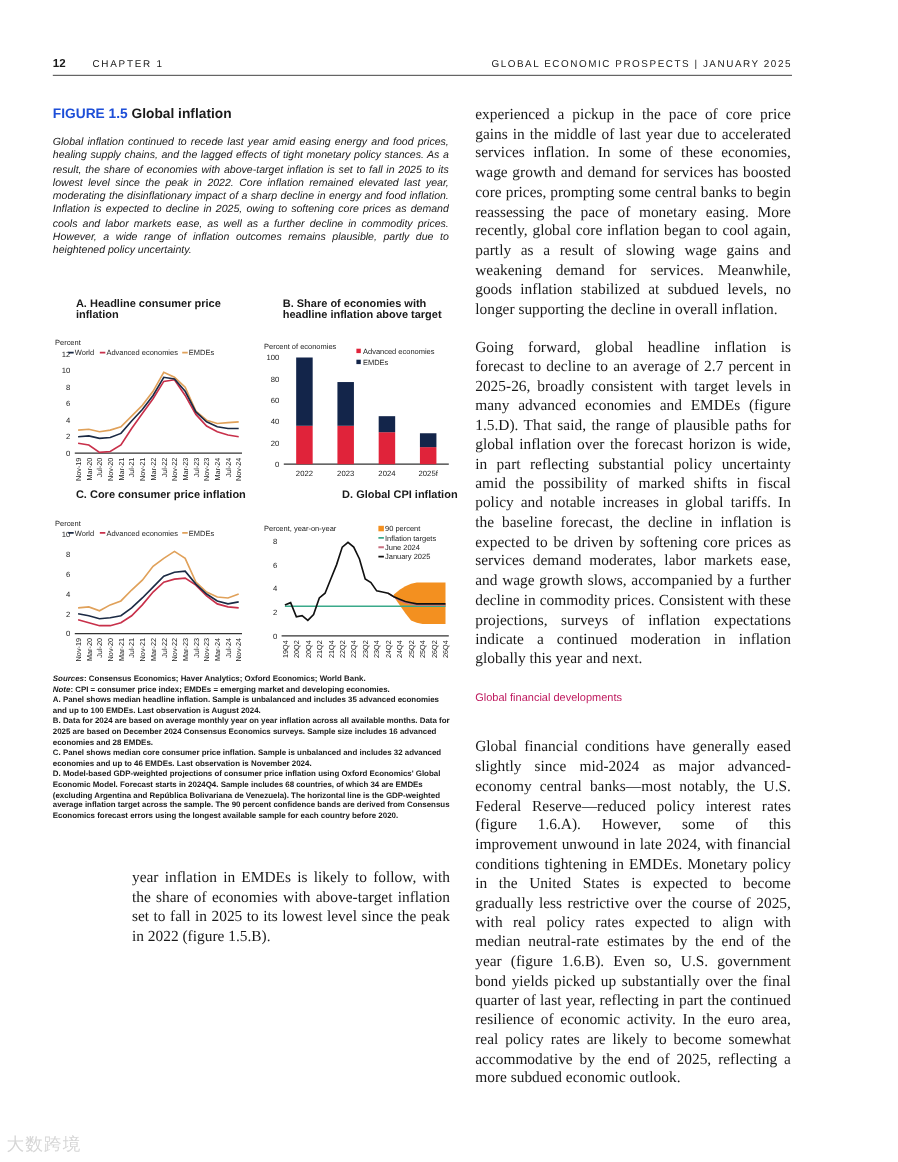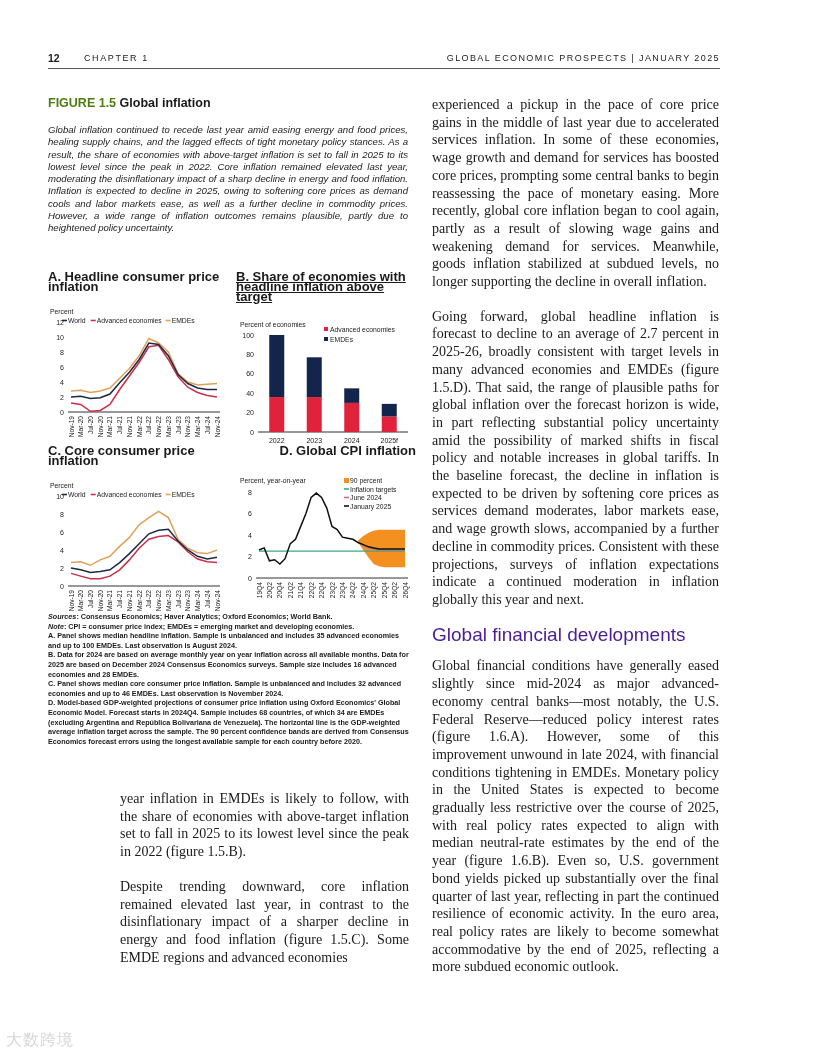--- a/index.html
+++ b/index.html
@@ -2,32 +2,32 @@
 <html><head>
 <meta charset="utf-8">
 <style>
   html, body { margin:0; padding:0; background:#fff; }
   body { width:816px; height:1056px; position:relative; overflow:hidden; font-family:"Liberation Sans", sans-serif; color:#1a1a1a; }
   .hdr { position:absolute; left:48px; right:96px; top:52px; height:16px; border-bottom:1.5px solid #555; }
   .hdr .pg { position:absolute; left:0; top:0; font-size:10.5px; font-weight:bold; }
   .hdr .ch { position:absolute; left:36px; top:1px; font-size:9px; letter-spacing:1.6px; }
   .hdr .rt { position:absolute; right:0; top:1px; font-size:9px; letter-spacing:1.4px; }
   .fig-title { position:absolute; left:48px; top:96px; font-size:12.5px; font-weight:bold; }
-  .fig-title .num { color:#4d7c0f;text-align:center; }
+  .fig-title .num { color:#1d4ed8;text-align:center; }
   .fig-desc { position:absolute; left:48px; top:124px; width:360px; font-size:9.6px; line-height:12.3px; font-style:italic; text-align:justify; }
   .panel { position:absolute; }
-  .panel .ptitle { font-size:13px; font-weight:bold; line-height:10px; }
+  .panel .ptitle { font-size:10px; font-weight:bold; line-height:10px;margin-left:21px; }
   .panel svg { display:block; }
   .notes { position:absolute; left:48px; top:612px; width:362px; font-size:7.2px; line-height:9.6px; }
   .notes p { margin:0;font-weight:bold; }
   .body-text { font-family:"Liberation Serif", serif; font-size:14px; line-height:17.7px; text-align:justify; color:#1a1a1a; }
   .body-text p { margin:0 0 17px 0; }
   .col-right { position:absolute; left:432px; top:96px; width:287px; }
   .col-left-bottom { position:absolute; left:120px; top:790px; width:289px; }
-  .sect { font-family:"Liberation Sans", sans-serif; color:#4c1d95; font-size:19px; margin:0 0 14px 0; }
+  .sect { font-family:"Liberation Sans", sans-serif; color:#be185d; font-size:10px; margin:0 0 28px 0; }
   .wm { position:absolute; left:6px; top:1030px; font-size:16px; color:#d6d6d6; letter-spacing:1px; }
   text { font-family:"Liberation Sans", sans-serif; }
 </style>
 </head>
 <body>
 
 <div class="hdr">
   <span class="pg">12</span>
   <span class="ch">CHAPTER 1</span>
   <span class="rt">GLOBAL ECONOMIC PROSPECTS | JANUARY 2025</span>
@@ -71,21 +71,21 @@
       <text transform="translate(103.36666666666666,124) rotate(-90)" font-size="6.6" text-anchor="end" fill="#222">Jul-22</text>
       <text transform="translate(113.1,124) rotate(-90)" font-size="6.6" text-anchor="end" fill="#222">Nov-22</text>
       <text transform="translate(122.83333333333333,124) rotate(-90)" font-size="6.6" text-anchor="end" fill="#222">Mar-23</text>
       <text transform="translate(132.56666666666666,124) rotate(-90)" font-size="6.6" text-anchor="end" fill="#222">Jul-23</text>
       <text transform="translate(142.3,124) rotate(-90)" font-size="6.6" text-anchor="end" fill="#222">Nov-23</text>
       <text transform="translate(152.03333333333333,124) rotate(-90)" font-size="6.6" text-anchor="end" fill="#222">Mar-24</text>
       <text transform="translate(161.76666666666668,124) rotate(-90)" font-size="6.6" text-anchor="end" fill="#222">Jul-24</text>
       <text transform="translate(171.5,124) rotate(-90)" font-size="6.6" text-anchor="end" fill="#222">Nov-24</text>
     </svg>
 </div>
-<div class="panel" style="left:236px;top:272px;width:180px;text-decoration:underline;">
+<div class="panel" style="left:236px;top:272px;width:180px;">
   <div class="ptitle">B. Share of economies with headline inflation above target</div>
   <svg id="chartB" width="180" height="148">
       <text x="4" y="25" font-size="6.8" fill="#222">Percent of economies</text>
       <text x="18" y="132.5" font-size="7" text-anchor="end" fill="#222">0</text>
       <text x="18" y="113.1" font-size="7" text-anchor="end" fill="#222">20</text>
       <text x="18" y="93.69999999999999" font-size="7" text-anchor="end" fill="#222">40</text>
       <text x="18" y="74.30000000000001" font-size="7" text-anchor="end" fill="#222">60</text>
       <text x="18" y="54.89999999999999" font-size="7" text-anchor="end" fill="#222">80</text>
       <text x="18" y="35.5" font-size="7" text-anchor="end" fill="#222">100</text>
       <line x1="22" x2="172" y1="130" y2="130" stroke="#333" stroke-width="1.2"></line>
@@ -189,21 +189,20 @@
   <p><i>Sources</i><span>: Consensus Economics; Haver Analytics; Oxford Economics; World Bank.</span></p>
   <p><i>Note</i><span>: CPI = consumer price index; EMDEs = emerging market and developing economies.</span></p>
   <p>A. Panel shows median headline inflation. Sample is unbalanced and includes 35 advanced economies and up to 100 EMDEs. Last observation is August 2024.</p>
   <p>B. Data for 2024 are based on average monthly year on year inflation across all available months. Data for 2025 are based on December 2024 Consensus Economics surveys. Sample size includes 16 advanced economies and 28 EMDEs.</p>
   <p>C. Panel shows median core consumer price inflation. Sample is unbalanced and includes 32 advanced economies and up to 46 EMDEs. Last observation is November 2024.</p>
   <p>D. Model-based GDP-weighted projections of consumer price inflation using Oxford Economics' Global Economic Model. Forecast starts in 2024Q4. Sample includes 68 countries, of which 34 are EMDEs (excluding Argentina and República Bolivariana de Venezuela). The horizontal line is the GDP-weighted average inflation target across the sample. The 90 percent confidence bands are derived from Consensus Economics forecast errors using the longest available sample for each country before 2020.</p>
 </div>
 
 <div class="col-left-bottom body-text">
   <p>year inflation in EMDEs is likely to follow, with the share of economies with above-target inflation set to fall in 2025 to its lowest level since the peak in 2022 (figure 1.5.B).</p>
-  <p>Despite trending downward, core inflation remained elevated last year, in contrast to the disinflationary impact of a sharper decline in energy and food inflation (figure 1.5.C). Some EMDE regions and advanced economies</p>
 </div>
 
 <div class="col-right body-text">
   <p>experienced a pickup in the pace of core price gains in the middle of last year due to accelerated services inflation. In some of these economies, wage growth and demand for services has boosted core prices, prompting some central banks to begin reassessing the pace of monetary easing. More recently, global core inflation began to cool again, partly as a result of slowing wage gains and weakening demand for services. Meanwhile, goods inflation stabilized at subdued levels, no longer supporting the decline in overall inflation.</p>
   <p>Going forward, global headline inflation is forecast to decline to an average of 2.7 percent in 2025-26, broadly consistent with target levels in many advanced economies and EMDEs (figure 1.5.D). That said, the range of plausible paths for global inflation over the forecast horizon is wide, in part reflecting substantial policy uncertainty amid the possibility of marked shifts in fiscal policy and notable increases in global tariffs. In the baseline forecast, the decline in inflation is expected to be driven by softening core prices as services demand moderates, labor markets ease, and wage growth slows, accompanied by a further decline in commodity prices. Consistent with these projections, surveys of inflation expectations indicate a continued moderation in inflation globally this year and next.</p>
   <div class="sect">Global financial developments</div>
   <p>Global financial conditions have generally eased slightly since mid-2024 as major advanced-economy central banks—most notably, the U.S. Federal Reserve—reduced policy interest rates (figure 1.6.A). However, some of this improvement unwound in late 2024, with financial conditions tightening in EMDEs. Monetary policy in the United States is expected to become gradually less restrictive over the course of 2025, with real policy rates expected to align with median neutral-rate estimates by the end of the year (figure 1.6.B). Even so, U.S. government bond yields picked up substantially over the final quarter of last year, reflecting in part the continued resilience of economic activity. In the euro area, real policy rates are likely to become somewhat accommodative by the end of 2025, reflecting a more subdued economic outlook.</p>
 </div>
 
 <div class="wm">大数跨境</div>

